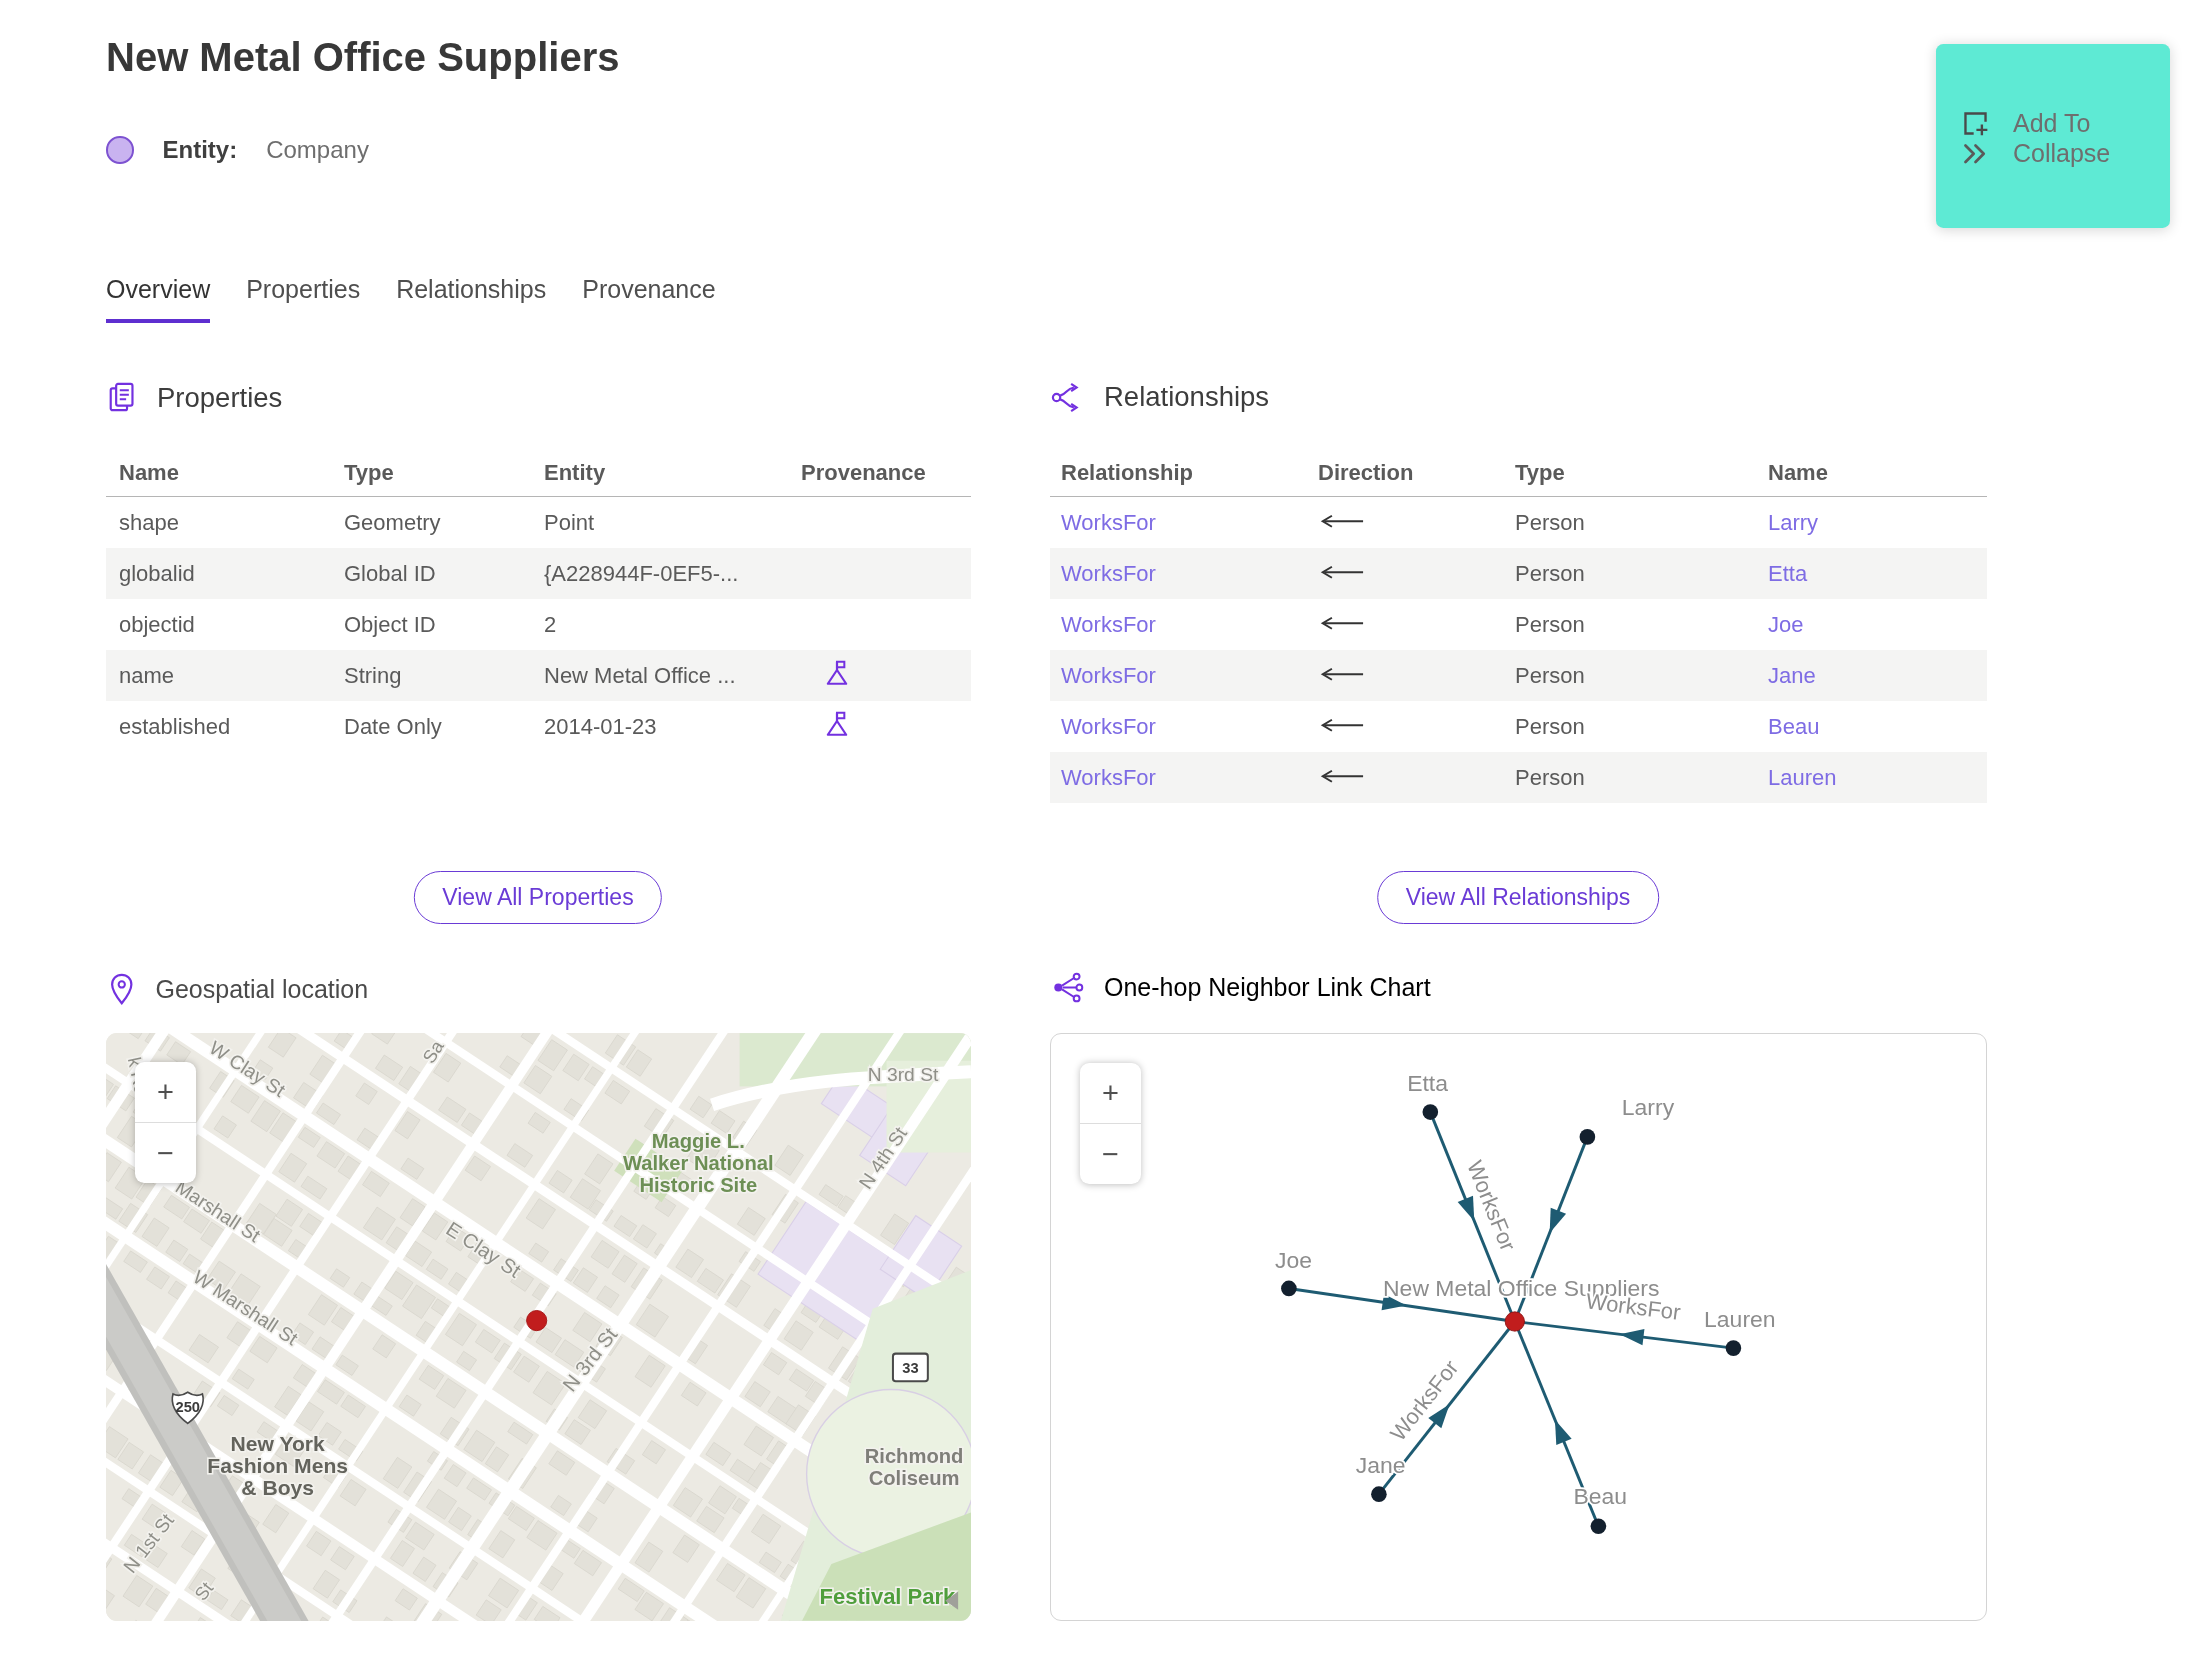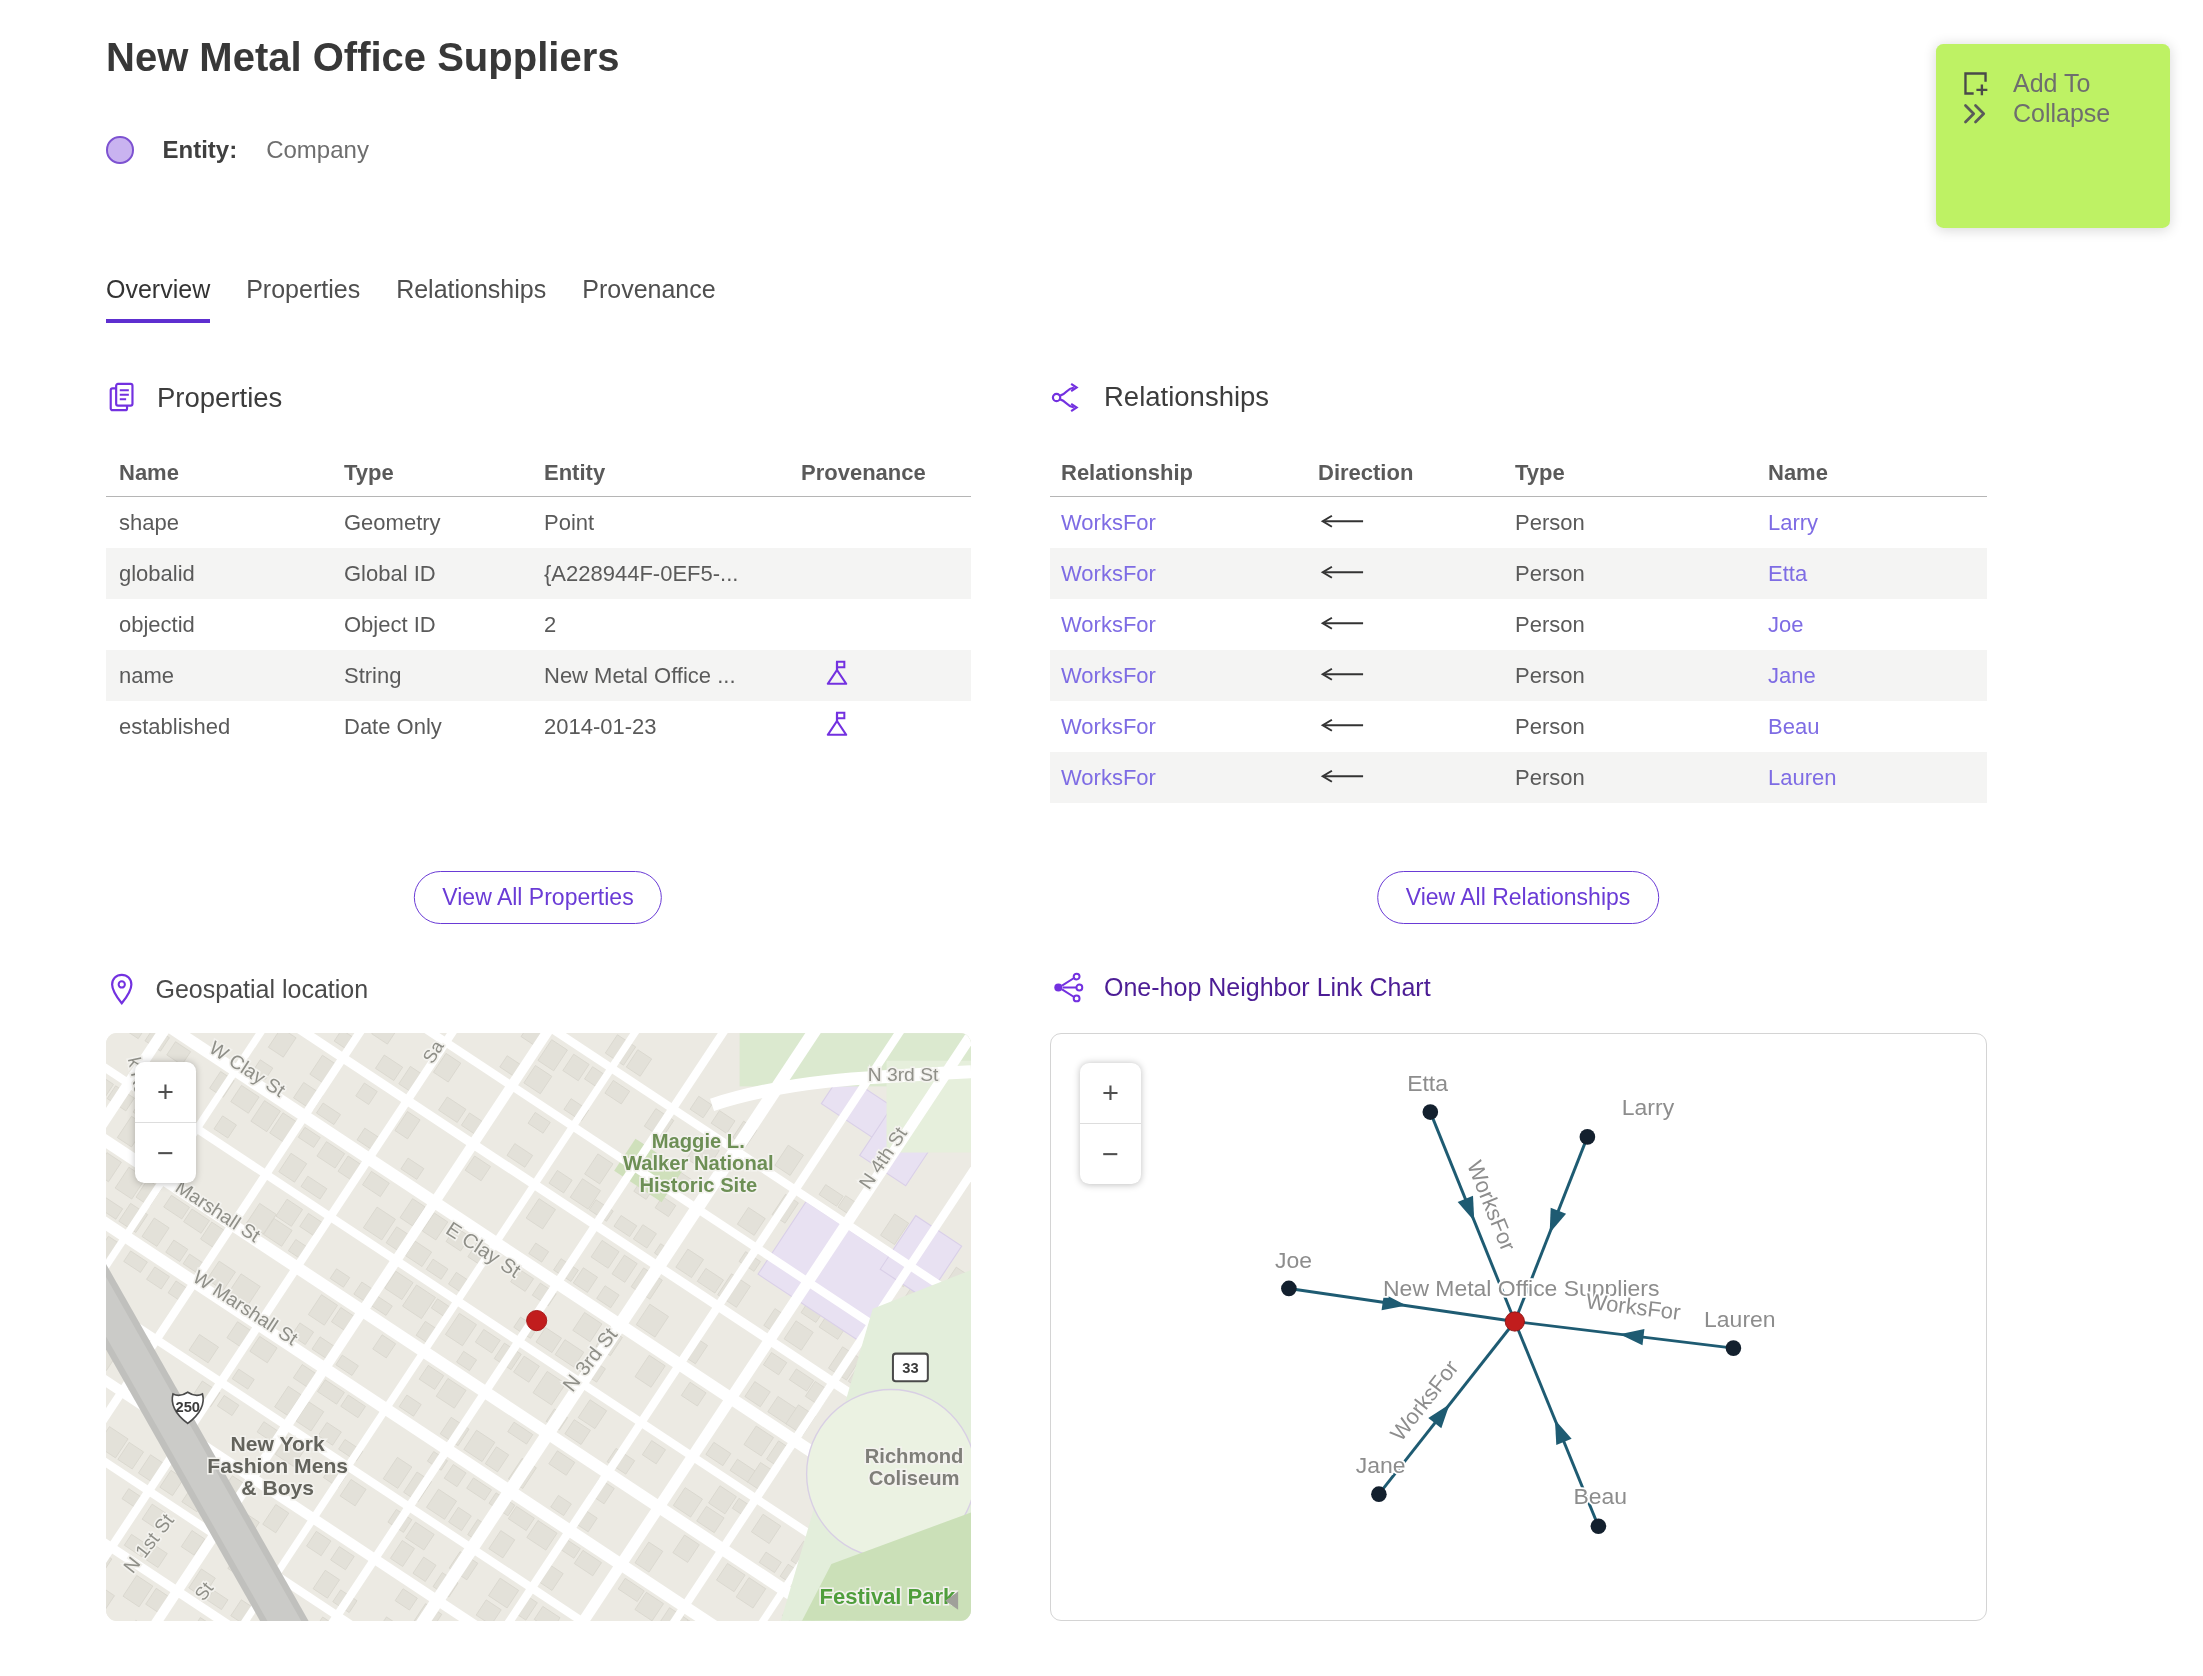--- a/index.html
+++ b/index.html
@@ -8,22 +8,22 @@
   .abs{position:absolute;}
 
   
   #page-title{left:106px;top:35px;font-size:40px;font-weight:600;color:#383838;margin:0;}
   #entity-row{left:106px;top:136px;display:flex;align-items:flex-start;gap:29px;}
   .entity-dot{width:27.5px;height:27.5px;border-radius:50%;background:#c9b3f0;border:2.8px solid #7d52d1;box-sizing:border-box;}
   .entity-label{font-size:24px;font-weight:700;color:#3f3f3f;}
   .entity-type{font-size:24px;color:#6e6e6e;}
 
   
-  #actions-panel{left:1936px;top:44px;width:234px;height:184px;background:#bef264;border-radius:7.3px;
-     box-shadow:0 1.8px 13px rgba(0,0,0,.16);display:flex;flex-direction:column;justify-content:flex-start;
+  #actions-panel{left:1936px;top:44px;width:234px;height:184px;background:#5eead4;border-radius:7.3px;
+     box-shadow:0 1.8px 13px rgba(0,0,0,.16);display:flex;flex-direction:column;justify-content:center;
      padding:24px 0 20px 24px;box-sizing:border-box;}
   .action{display:flex;align-items:center;gap:22px;cursor:pointer;}
   .action span.lbl{font-size:25px;color:#6e6e6e;}
   .action svg{flex:0 0 auto;}
 
   
   #tab-bar{left:106px;top:275px;display:flex;gap:36px;}
   .tab{font-size:25px;color:#4f4f4f;padding-bottom:14.7px;border-bottom:4.6px solid transparent;cursor:pointer;}
   .tab.active{color:#333;border-bottom-color:#5e2fd0;}
 
@@ -230,21 +230,21 @@
   <span class="ttl" style="font-size:25px;color:#4a4a4a;">Geospatial location</span>
 </div>
 <div class="abs section-head" style="left:1051px;top:972px;">
   <svg width="33" height="31" viewBox="0 0 36 34">
     <circle cx="8" cy="17" r="4.5" fill="#7331e0"></circle>
     <path d="M12 15 L26 6 M13 17 L28 17 M12 19 L26 28" fill="none" stroke="#7331e0" stroke-width="2.2"></path>
     <circle cx="28" cy="5" r="3.2" fill="none" stroke="#7331e0" stroke-width="2.2"></circle>
     <circle cx="31" cy="17" r="3.2" fill="none" stroke="#7331e0" stroke-width="2.2"></circle>
     <circle cx="28" cy="29" r="3.2" fill="none" stroke="#7331e0" stroke-width="2.2"></circle>
   </svg>
-  <span class="ttl" style="font-size:25px;color:#4c1d95;">One-hop Neighbor Link Chart</span>
+  <span class="ttl" style="font-size:25px;color:#000000;">One-hop Neighbor Link Chart</span>
 </div>
 
 <div class="abs" id="map-panel">
   <div class="zoomctl">
     <div class="zb">+</div>
     <div class="zb">−</div>
   </div>
   <svg id="map-svg" width="865" height="588" viewBox="0 0 942 640">
       <rect x="0" y="0" width="942" height="640" fill="#eceae3"></rect>
       <g transform="rotate(33.5)">

